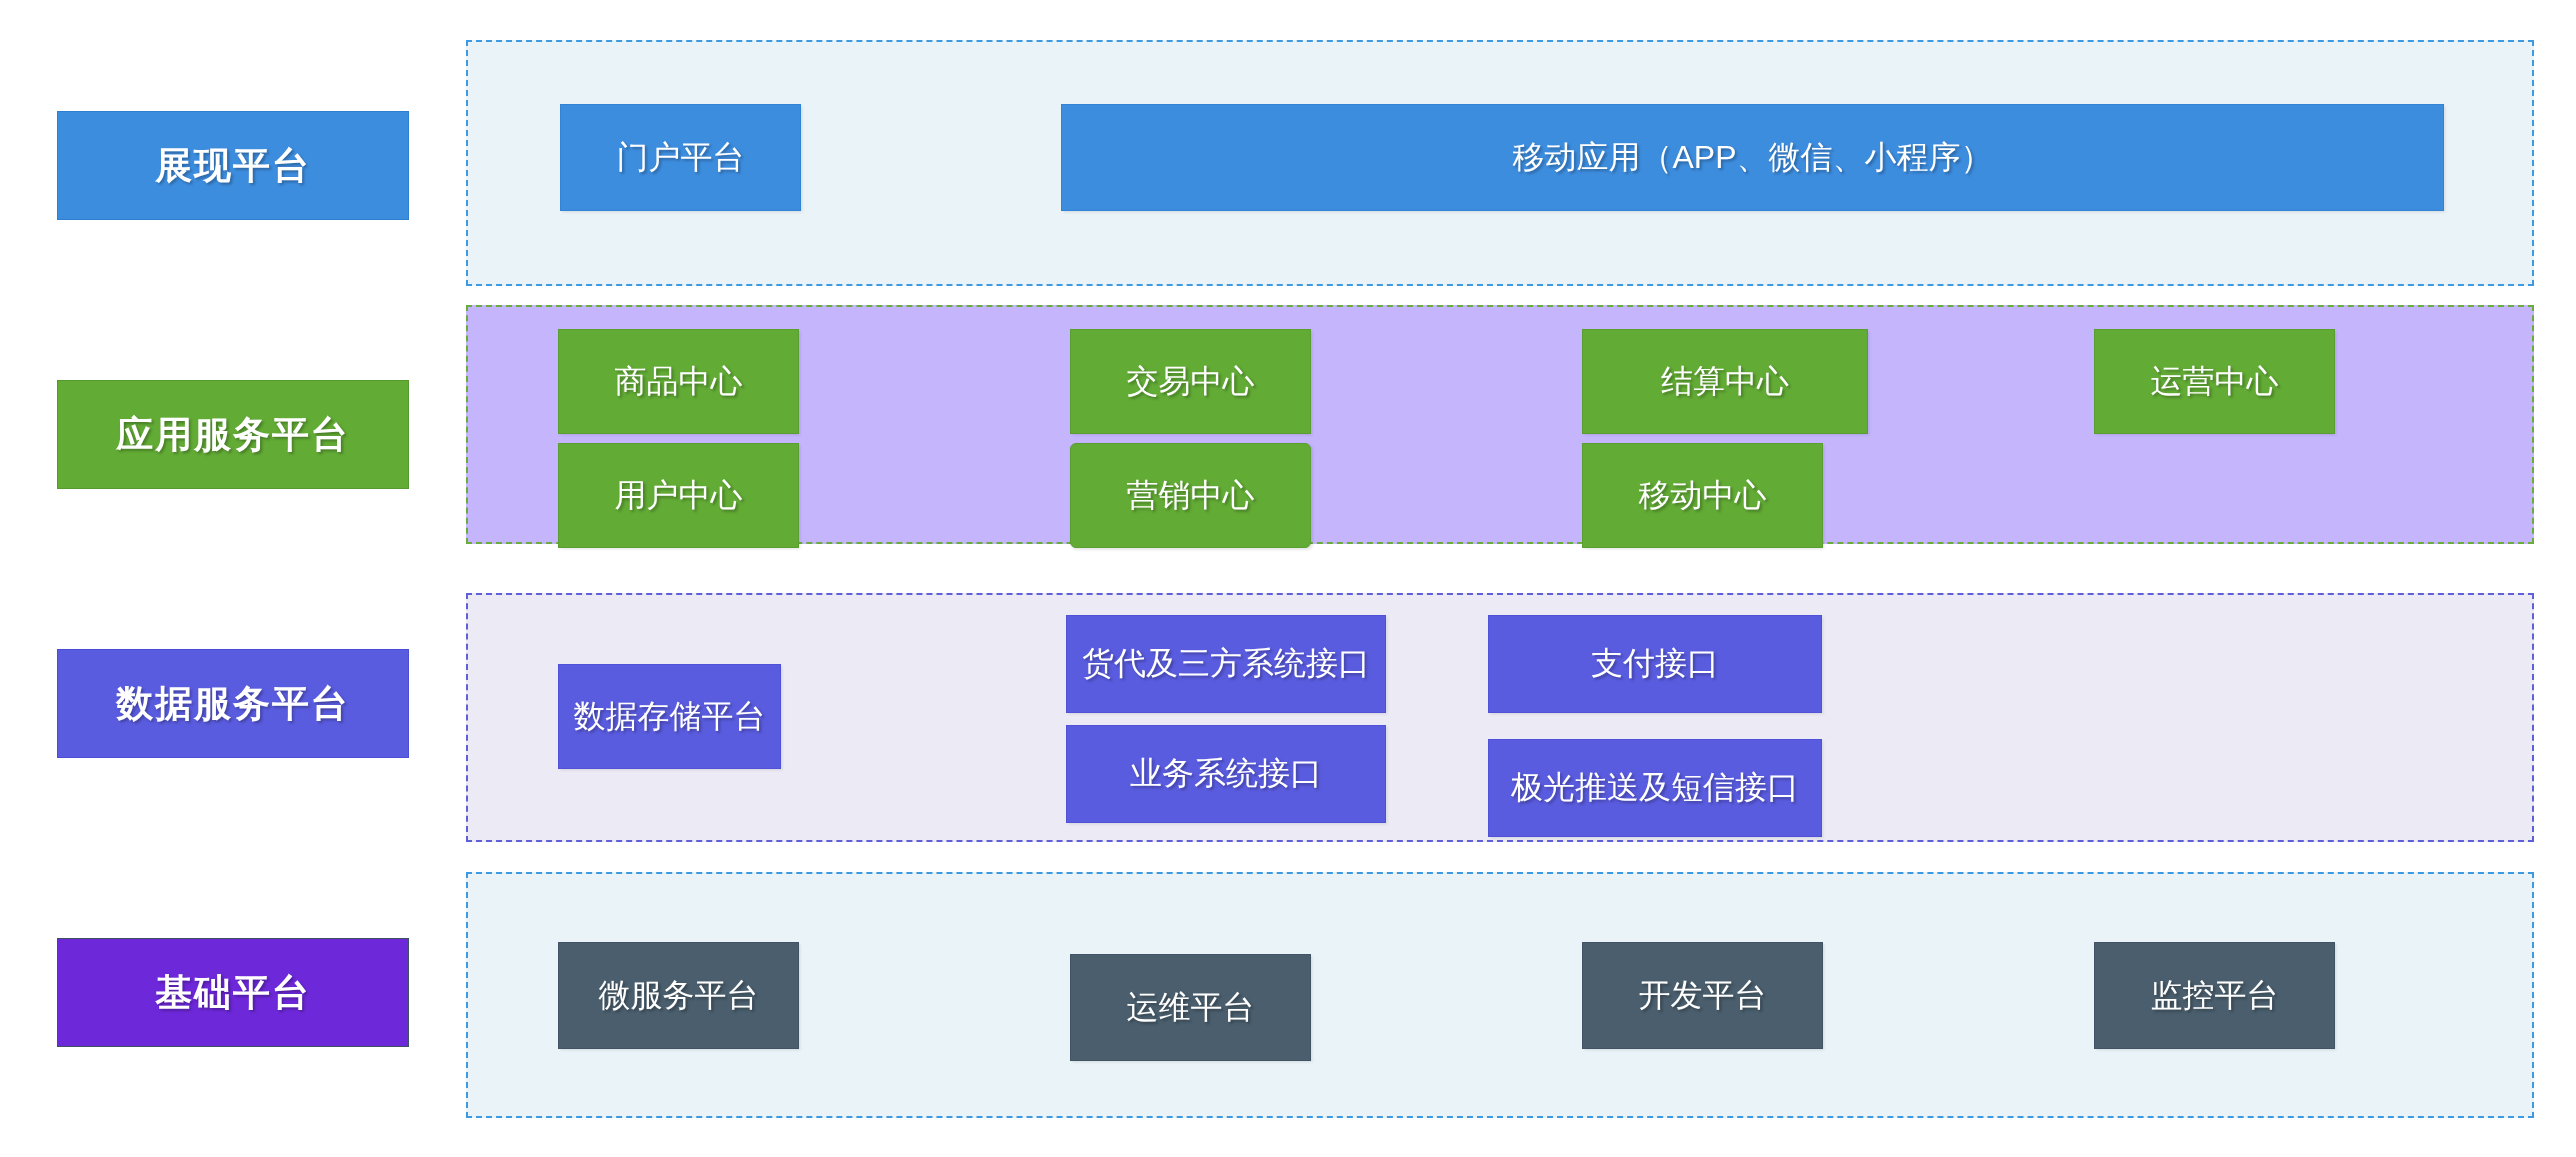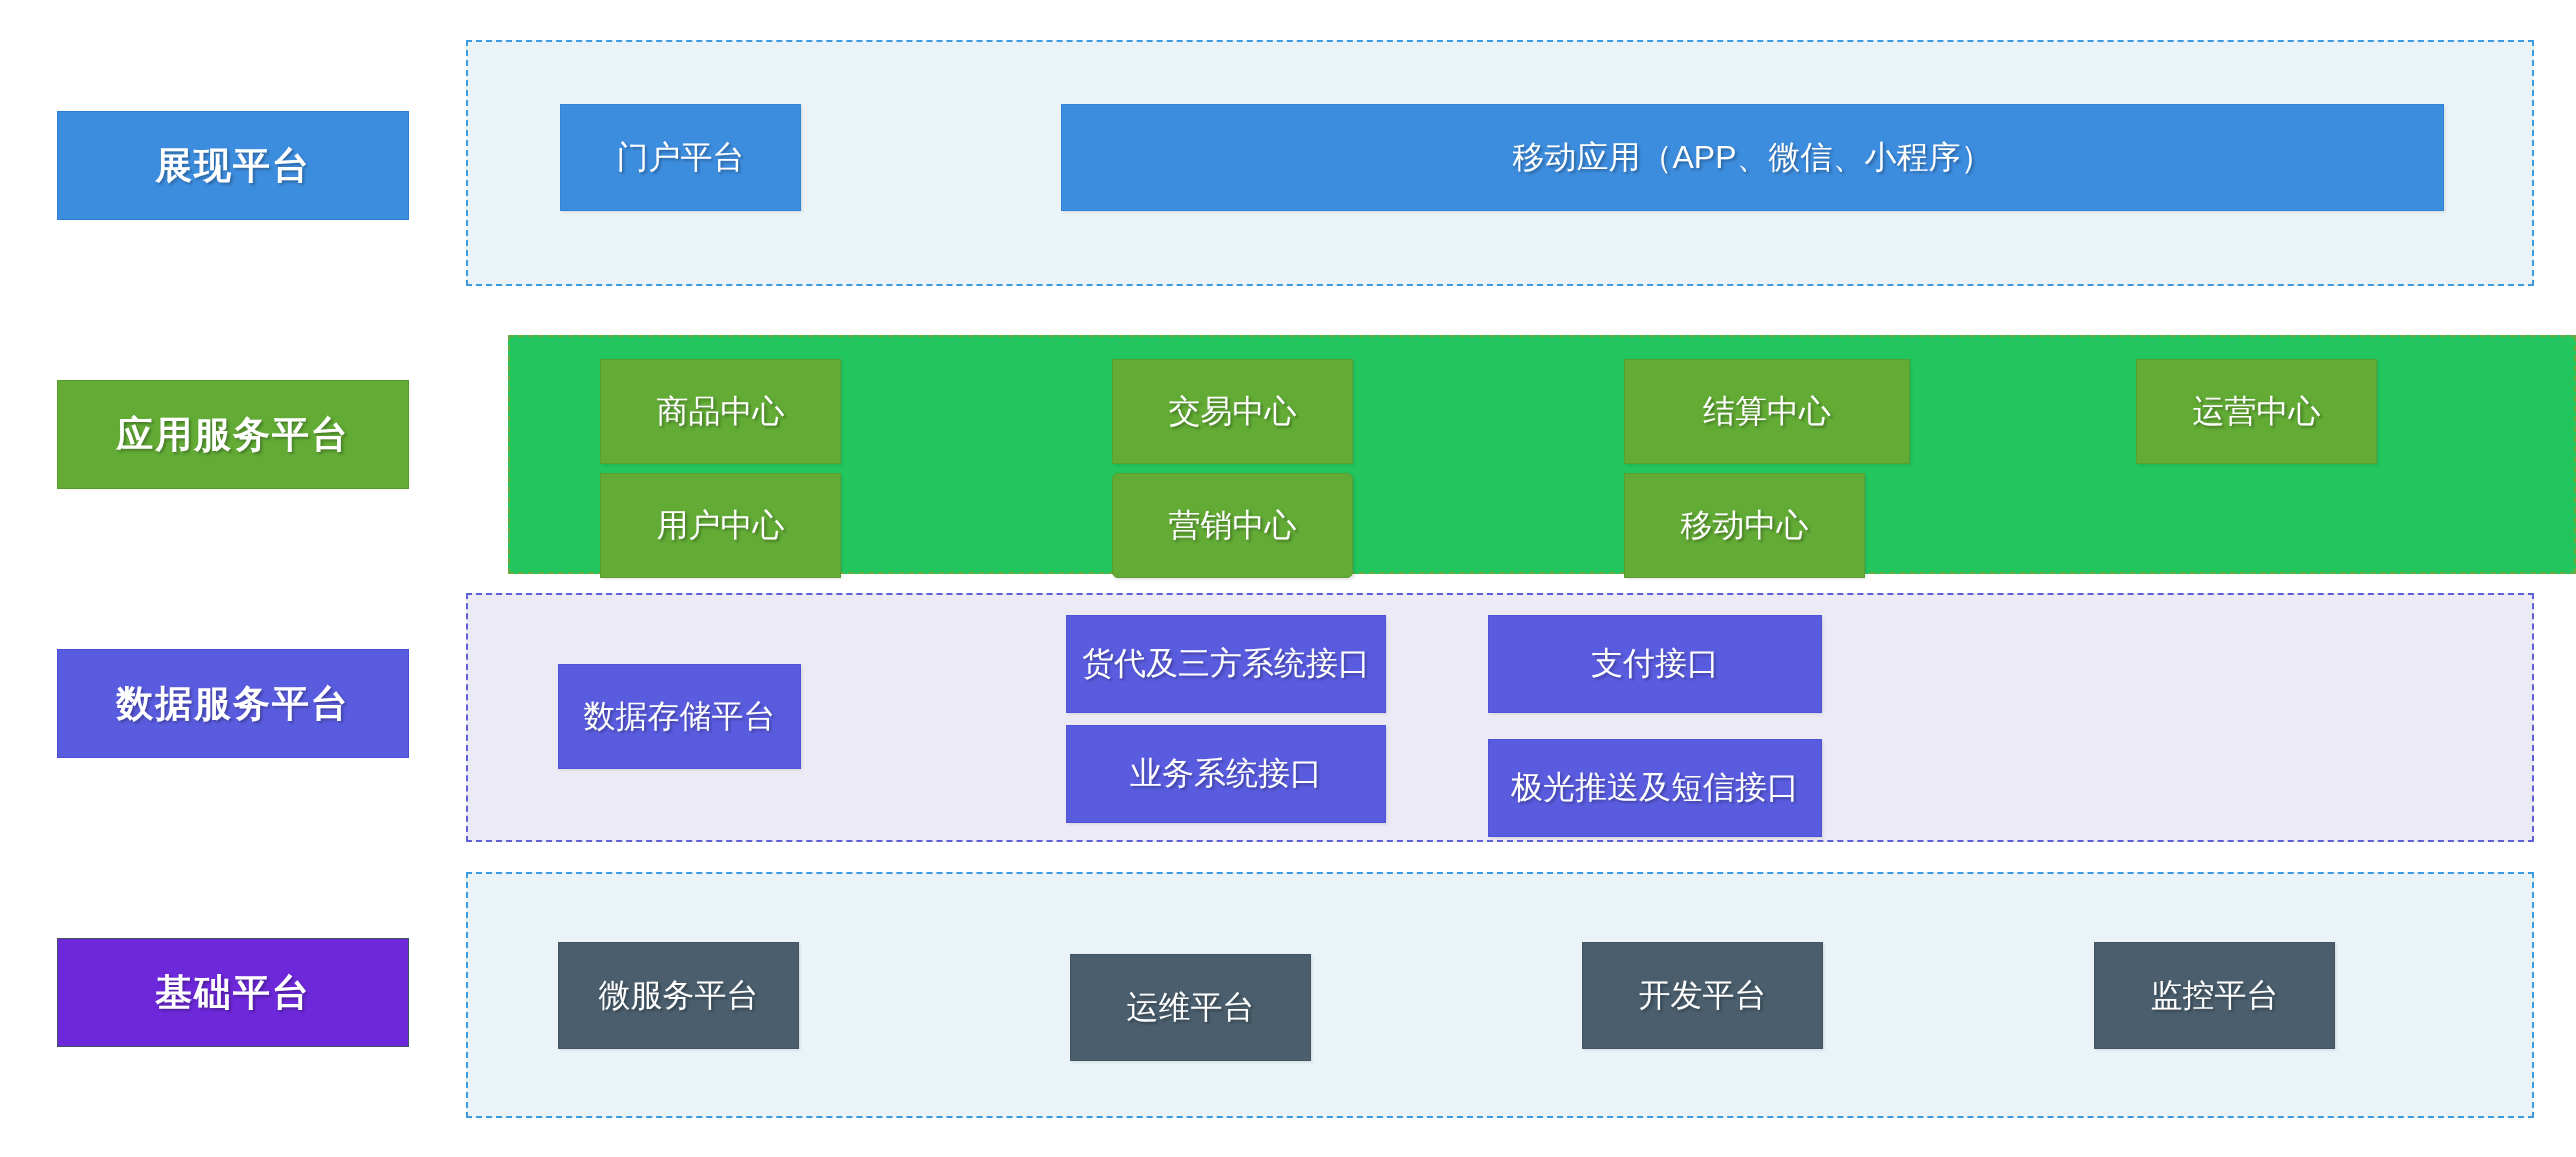--- a/index.html
+++ b/index.html
@@ -19,21 +19,21 @@
     box-sizing:border-box;
   }
   .lbl-show{top:111px;height:109px;background:#3d8ddf;border:0.9px solid #2f7fd1;}
   .lbl-app {top:380px;height:109px;background:#62ab35;border:0.9px solid #569a2d;}
   .lbl-data{top:649px;height:109px;background:#5a5ce0;border:0.9px solid #4b4dd4;}
   .lbl-base{top:938px;height:109px;background:#6d28d9;border:0.9px solid #3e5160;}
 
   
   .tier-box{position:absolute;left:466px;width:2068px;box-sizing:border-box;}
   .t-show{top:40px;height:246px;background:#eaf3f7;border:2.8px dashed #3d9ae0;}
-  .t-app {top:335px;height:239px;background:#22c55e;border:2.8px dashed #6aac3d;margin-left:42px;}
+  .t-app {top:305px;height:239px;background:#c4b5fd;border:2.8px dashed #6aac3d;}
   .t-data{top:593px;height:249px;background:#eceaf4;border:2.8px dashed #5f5fd8;}
   .t-base{top:872px;height:246px;background:#eaf3f7;border:2.8px dashed #3d9ae0;}
 
   
   .node{
     position:absolute;display:flex;align-items:center;justify-content:center;
     color:#ffffff;font-size:32px;box-sizing:border-box;
     text-shadow:1.9px 1.9px 2.8px rgba(0,0,0,.30);
     box-shadow:1.9px 1.9px 2.8px rgba(0,0,0,.10);
     white-space:nowrap;
@@ -70,21 +70,21 @@
     <div class="node n-green" style="left:1626px;top:22px;width:241px;height:105px;">运营中心</div>
 
     <div class="node n-green" style="left:602px;top:136px;width:241px;height:105px;border-radius:6px;">营销中心</div>
 
     <div class="node n-green" style="left:1114px;top:136px;width:241px;height:105px;">移动中心</div>
   </div>
 
   <div class="tier-label lbl-data">数据服务平台</div>
 
   <div class="tier-box t-data">
-    <div class="node n-purple" style="left:90px;top:69px;width:243px;height:105px;">数据存储平台</div>
+    <div class="node n-purple" style="left:90px;top:69px;width:223px;height:105px;">数据存储平台</div>
 
     <div class="node n-purple" style="left:598px;top:19.5px;width:320px;height:98px;">货代及三方系统接口</div>
 
     <div class="node n-purple" style="left:1020px;top:19.5px;width:334px;height:98px;">支付接口</div>
 
     <div class="node n-purple" style="left:598px;top:130px;width:320px;height:98px;">业务系统接口</div>
 
     <div class="node n-purple" style="left:1020px;top:144px;width:334px;height:98px;">极光推送及短信接口</div>
   </div>
 

